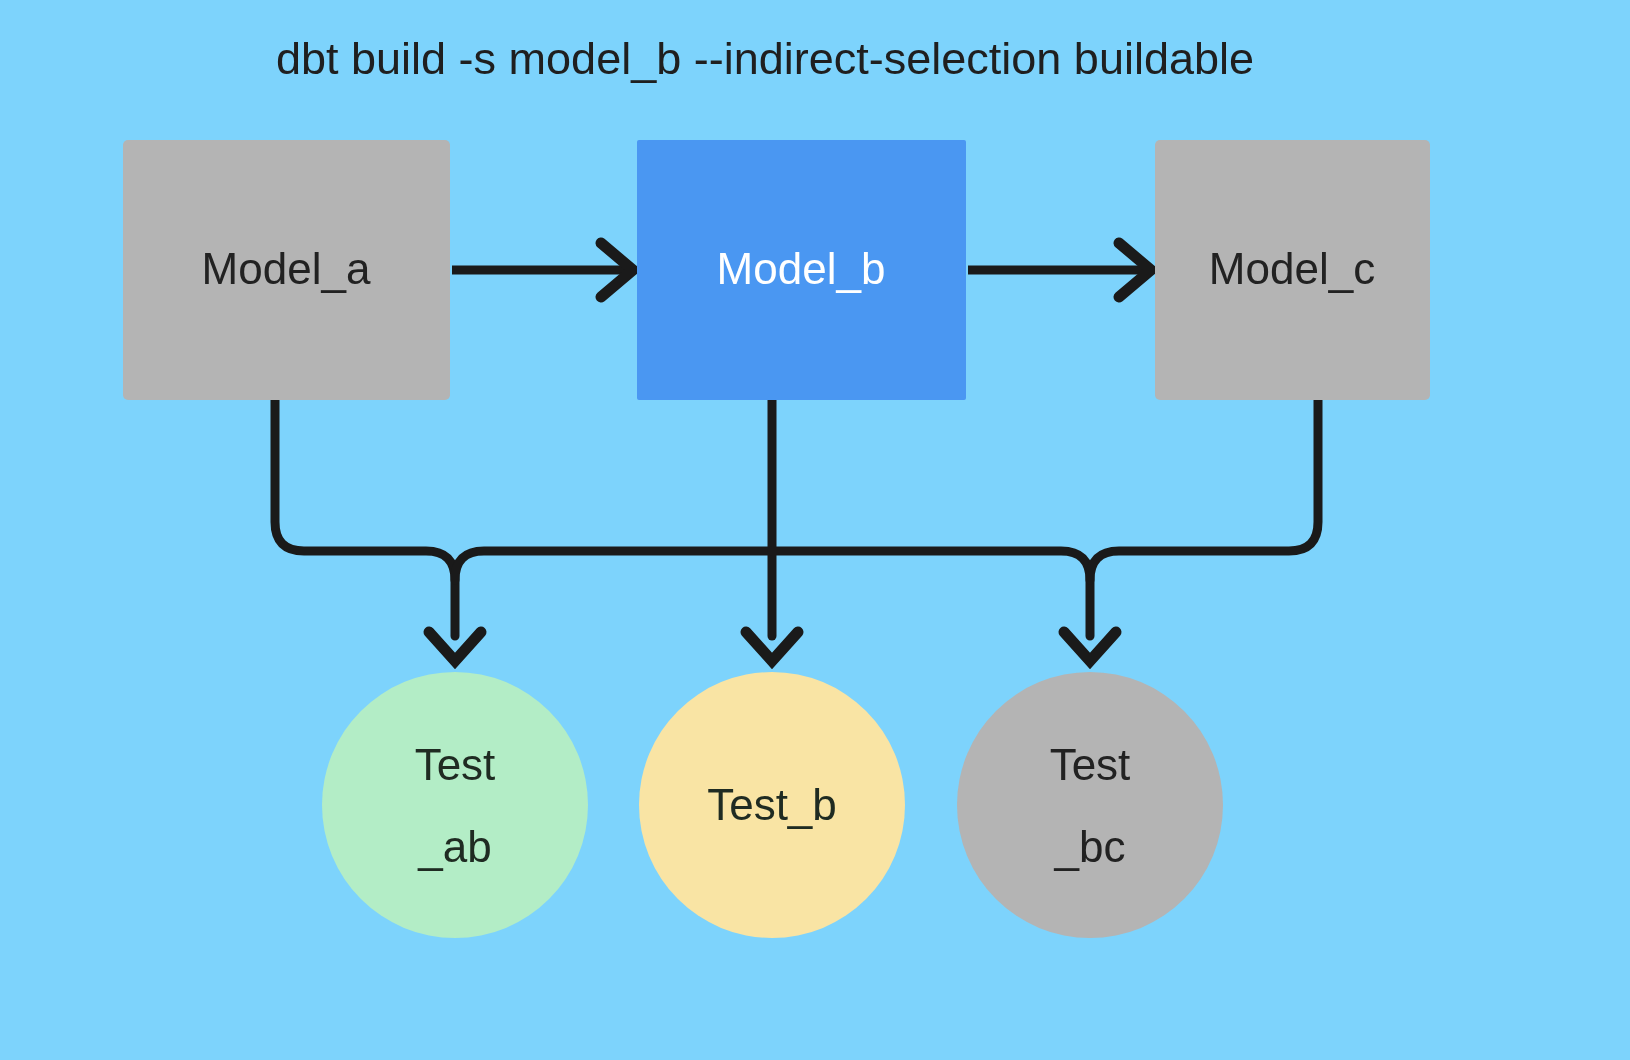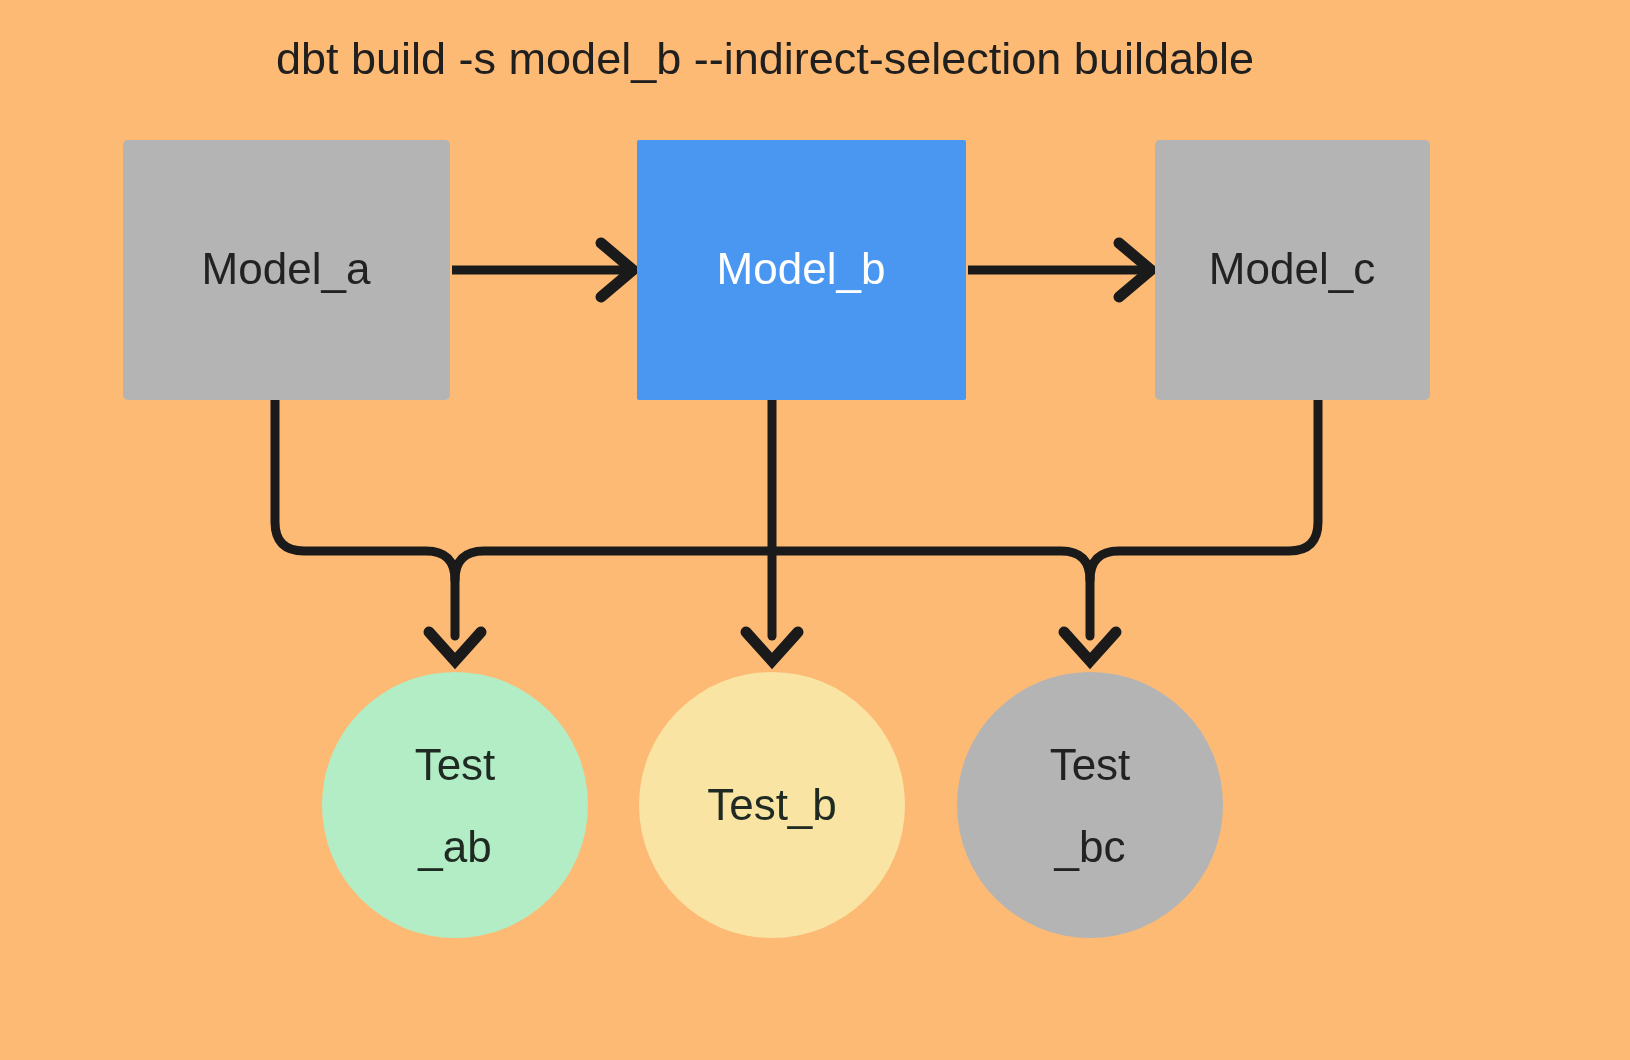--- a/index.html
+++ b/index.html
@@ -12,21 +12,21 @@
     width: 1630px;
     height: 1060px;
     font-family: "Liberation Sans", sans-serif;
     overflow: hidden;
     position: relative;
   }
   #diagram-root {
     position: relative;
     width: 1630px;
     height: 1060px;
-    background: #fdba74;
+    background: #7dd3fc;
   }
   svg.canvas {
     position: absolute;
     top: 0;
     left: 0;
     width: 1630px;
     height: 1060px;
     display: block;
   }
   .title-text {

